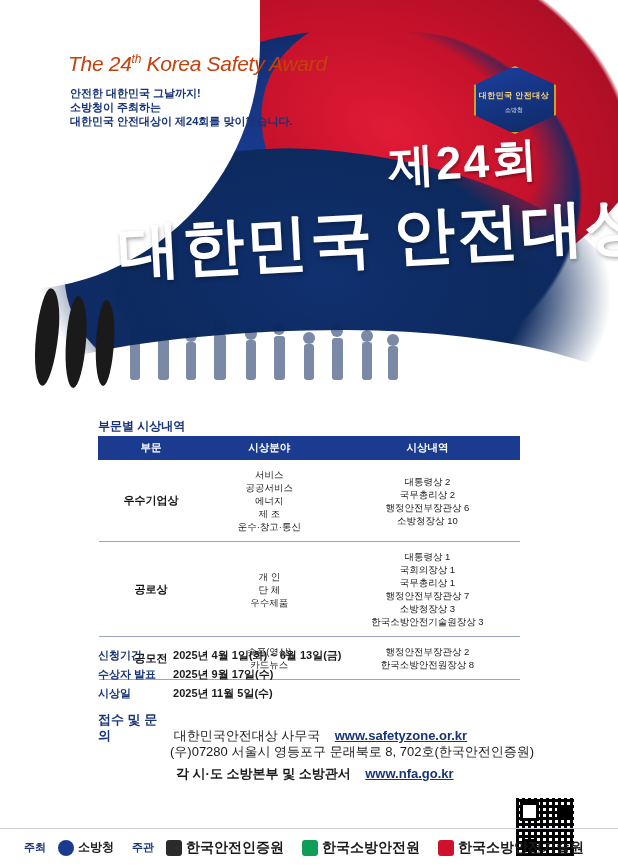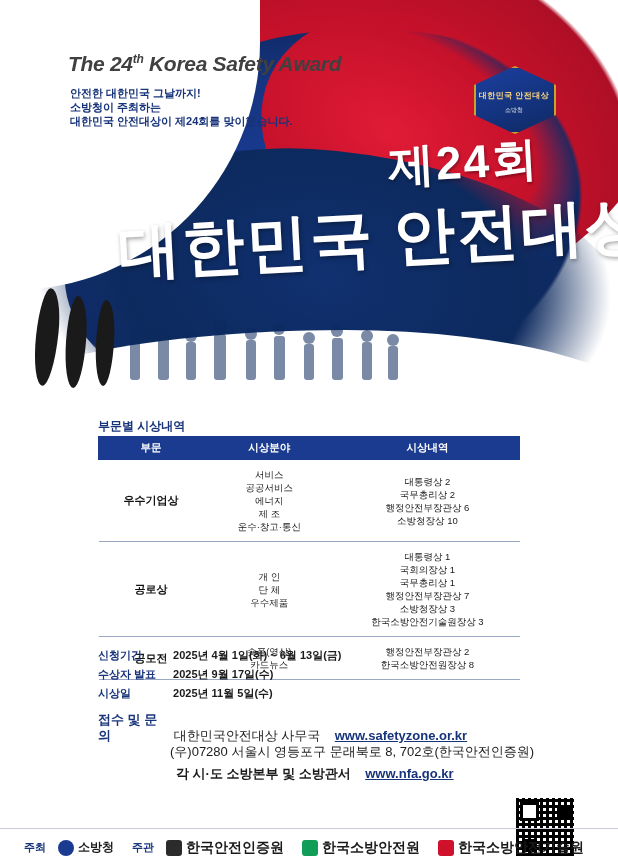--- a/index.html
+++ b/index.html
@@ -81,23 +81,23 @@
   .brush {
     position: absolute;
     background: #1a1a1a;
     border-radius: 45% 55% 48% 52% / 50% 45% 55% 50%;
   }
 
   
   .eng-title {
     position: absolute;
     left: 68px; top: 52px;
-    color: #404040;
+    color: #c2410c;
     font-size: 21px;
-    font-weight: bold;
+    font-weight: normal;
     letter-spacing: -0.3px;
     font-style: italic;
     text-align: center;
   }
   .eng-title sup { font-size: 12px; }
   .lead {
     position: absolute;
     left: 70px; top: 86px;
     color: #17337a;
     font-size: 11px;

